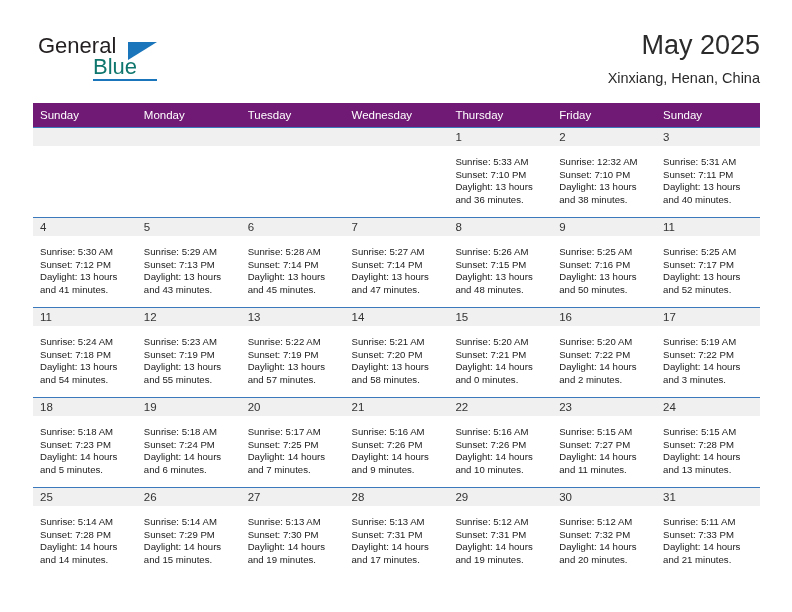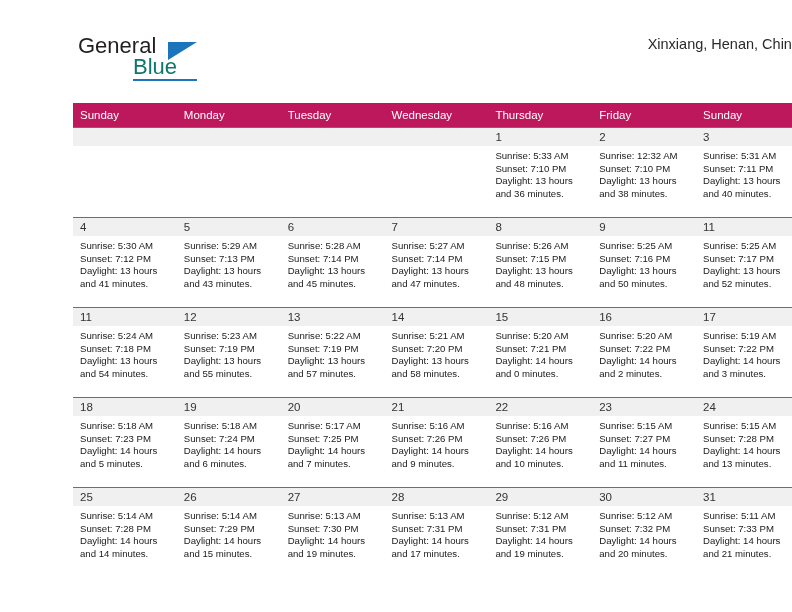--- a/index.html
+++ b/index.html
@@ -12,21 +12,20 @@
     background: #ffffff;
     font-family: "Liberation Sans", sans-serif;
     color: #000000;
     overflow: hidden;
   }
   .page {
     position: relative;
     width: 688px;
     height: 612px;
     box-sizing: border-box;
-    margin-left: 40px;
   }
 
   
   .top-bar {
     position: absolute;
     left: 33px;
     top: 28px;
     width: 727px;
     height: 62px;
   }
@@ -97,21 +96,21 @@
   
   .cal {
     position: absolute;
     left: 33px;
     top: 103px;
     width: 727px;
     border-collapse: collapse;
     table-layout: fixed;
   }
   .cal th {
-    background: #be185d;
+    background: #701a75;
     color: #ffffff;
     font-size: 11.5px;
     font-weight: normal;
     text-align: left;
     padding: 5px 0 6px 7px;
     height: 13px;
     border: none;
   }
   .cal td {
     vertical-align: top;
@@ -132,21 +131,21 @@
     padding: 1px 0 0 7px;
     box-sizing: border-box;
     font-size: 11.5px;
     color: #333333;
     line-height: 16px;
   }
   .cell-empty .daynum-band {
     background: #f0f0f0;
   }
   .cell-body {
-    padding: 4px 6px 0 7px;
+    padding: 10px 6px 0 7px;
     font-size: 9.6px;
     line-height: 12.6px;
     color: #1a1a1a;
   }
   .cell-body div {
     white-space: nowrap;
   }
 </style>
 </head>
 <body>
@@ -156,20 +155,21 @@
   <div class="top-bar">
 
     <div class="logo">
       <span class="logo-general">General</span>
       <span class="logo-tri"></span>
       <span class="logo-blue">Blue</span>
       <span class="logo-underline"></span>
     </div>
 
     <div class="title-block">
+      <div class="cal-title">May 2025</div>
       <div class="cal-subtitle">Xinxiang, Henan, China</div>
     </div>
 
   </div>
 
   <table class="cal">
     <thead>
       <tr>
         <th>Sunday</th>
         <th>Monday</th>

